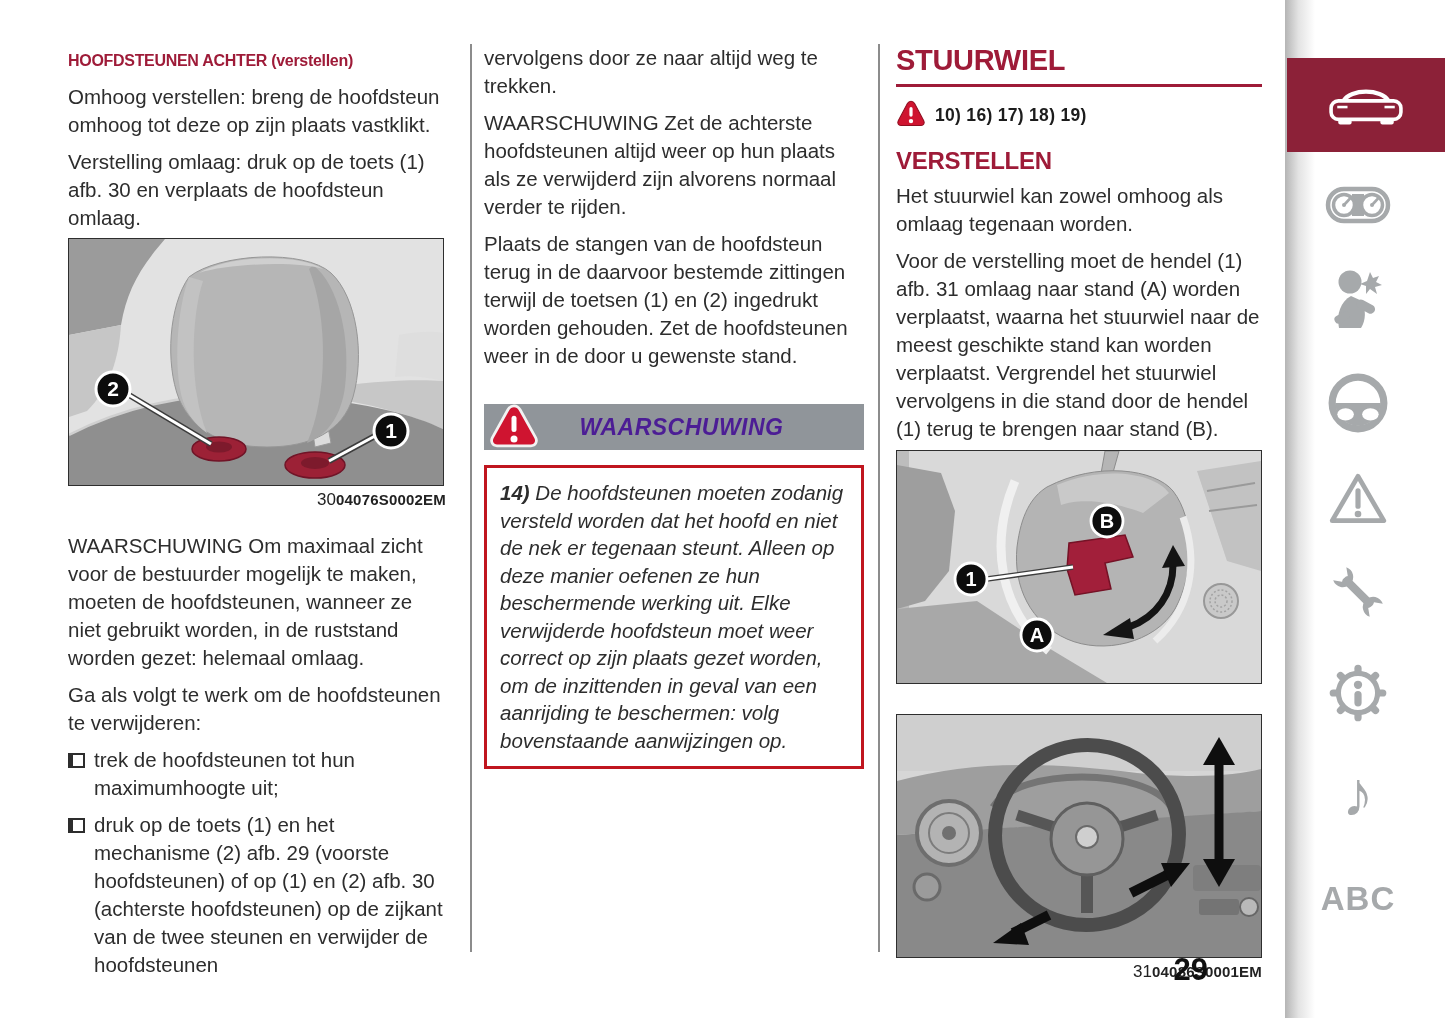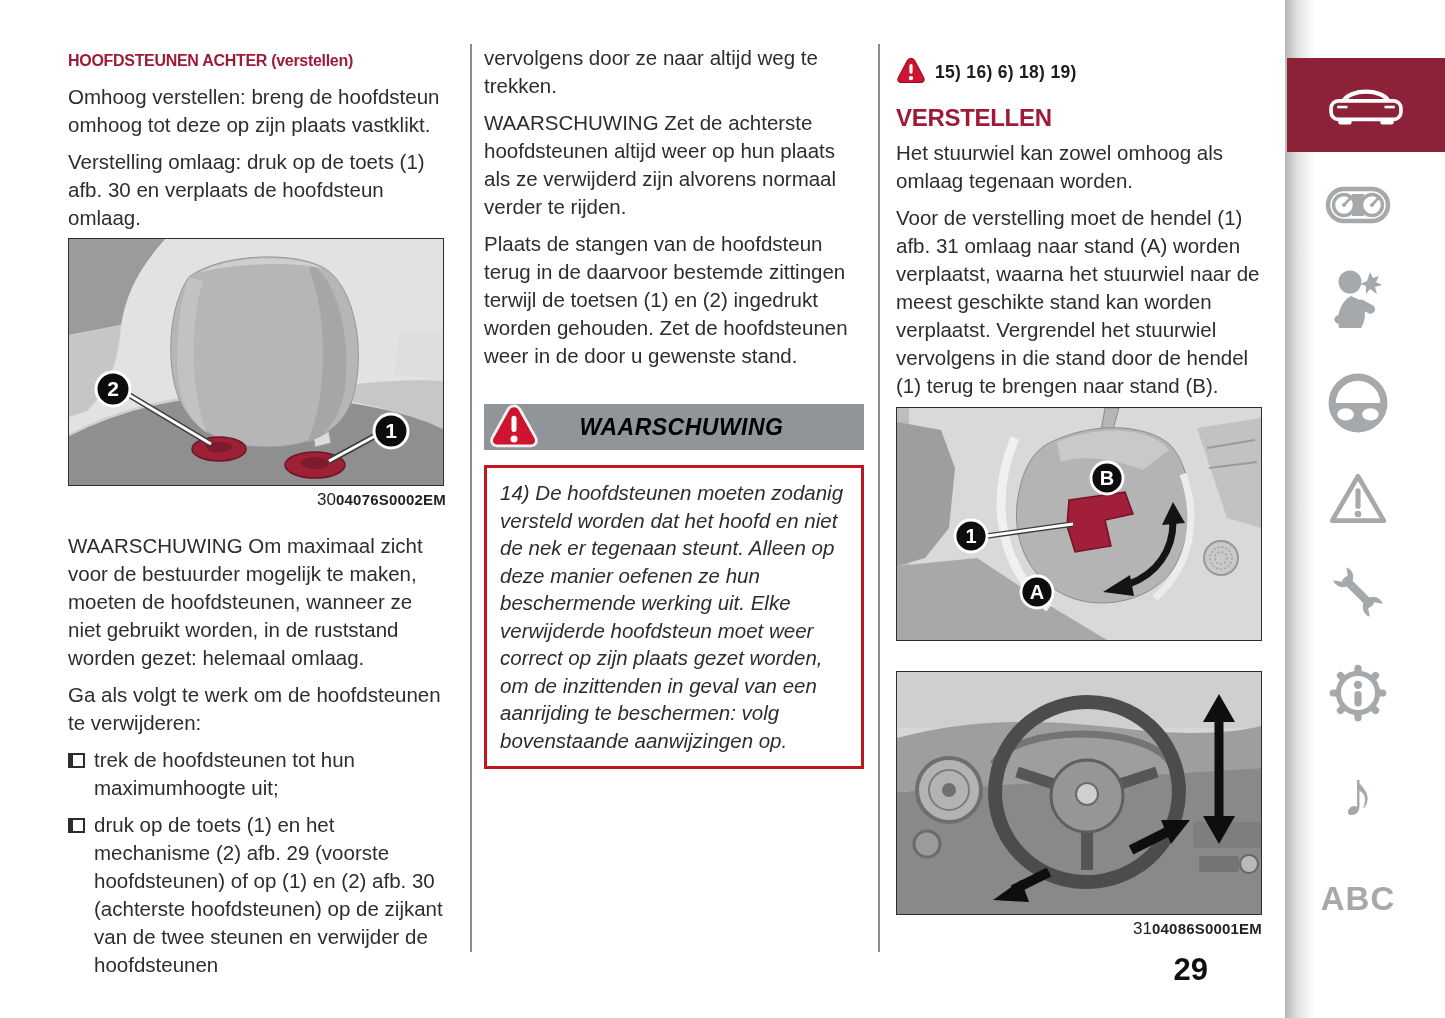--- a/index.html
+++ b/index.html
@@ -17,23 +17,23 @@
   figure.fig{margin:6px 0 4px 0;}
   .figimg{border:1.5px solid #2e2e2e;display:block;background:#e2e2e2;}
   figcaption{display:flex;justify-content:flex-end;align-items:baseline;margin-top:4px;}
   .fignum{font-size:17px;color:#222;}
   .figcode{font-size:15px;font-weight:bold;color:#222;letter-spacing:0.2px;}
   .bullet{display:flex;font-size:20.5px;line-height:28px;margin:0 0 9px 0;}
   .bullet .text{display:inline;}
   .sq{display:inline-block;width:10px;height:11px;border:2px solid #2d2d2d;border-left-width:5px;margin:7px 9px 0 0;flex:0 0 auto;}
   .warnbar{margin-top:34px;height:46px;background:#90959a;display:flex;align-items:center;position:relative;}
   .warnbar .tri{position:absolute;left:5px;top:-2px;}
-  .warnbar .wtitle{flex:1;text-align:center;color:#000000;font-weight:bold;font-style:italic;font-size:23px;letter-spacing:0.5px;margin-left:15px;}
+  .warnbar .wtitle{flex:1;text-align:center;color:#4c1d95;font-weight:bold;font-style:italic;font-size:23px;letter-spacing:0.5px;margin-left:15px;}
   .warnbox{margin-top:15px;border:3px solid #c0161f;padding:11px 13px 12px 13px;font-style:italic;font-size:20.5px;line-height:27.5px;color:#2d2d2d;}
-  .warnbox .ref{font-weight:normal;}
+  .warnbox .ref{font-weight:bold;}
   .refsrow{display:flex;align-items:center;gap:9px;margin:12px 0 16px 0;}
   .refs{font-weight:bold;font-size:17.5px;color:#1c1c1c;letter-spacing:0.3px;}
   .subhead{color:#9e1b38;font-size:24px;font-weight:bold;margin:0 0 7px 0;letter-spacing:-0.3px;}
   
   .edge{position:absolute;left:1285px;top:0;width:30px;height:1018px;
         background:linear-gradient(to right,#b5b5b5 0%,#e3e3e3 45%,rgba(255,255,255,0) 100%);}
   .tab{position:absolute;left:1287px;top:58px;width:158px;height:94px;background:#8c2138;
        display:flex;align-items:center;justify-content:center;}
   .sideicon{position:absolute;left:1322px;width:72px;display:flex;justify-content:center;}
   .noteglyph{font-size:64px;color:#a6a9ab;line-height:1;}
@@ -119,30 +119,31 @@
 
     <div class="warnbox">
       <span class="ref">14)</span>
       <span>De hoofdsteunen moeten zodanig versteld worden dat het hoofd en niet de nek er tegenaan steunt. Alleen op deze manier oefenen ze hun beschermende werking uit. Elke verwijderde hoofdsteun moet weer correct op zijn plaats gezet worden, om de inzittenden in geval van een aanrijding te beschermen: volg bovenstaande aanwijzingen op.</span>
     </div>
   </section>
 
   <div class="vdiv" style="left:878px"></div>
 
   <section class="col" id="col3">
+    <h1 class="title">STUURWIEL</h1>
 
     <div class="refsrow">
       <span>
         <svg width="30" height="28" viewBox="0 0 40 38">
           <path d="M20 3 C22.2 3 23.8 4.2 24.9 6.2 L37.3 29.5 C38.9 32.6 37.2 36 33.6 36 L6.4 36 C2.8 36 1.1 32.6 2.7 29.5 L15.1 6.2 C16.2 4.2 17.8 3 20 3 Z" fill="#cf1430" stroke="#8e0e20" stroke-width="1.4"></path>
           <rect x="17.8" y="11" width="4.4" height="13" rx="2.2" fill="#ffffff"></rect>
           <circle cx="20" cy="30" r="3" fill="#ffffff"></circle>
         </svg>
       </span>
-      <span class="refs">15) 16) 6) 18) 19)</span>
+      <span class="refs">10) 16) 17) 18) 19)</span>
     </div>
 
     <h2 class="subhead">VERSTELLEN</h2>
     <p class="body">Het stuurwiel kan zowel omhoog als omlaag tegenaan worden.</p>
     <p class="body" style="margin-bottom:7px">Voor de verstelling moet de hendel (1) afb. 31 omlaag naar stand (A) worden verplaatst, waarna het stuurwiel naar de meest geschikte stand kan worden verplaatst. Vergrendel het stuurwiel vervolgens in die stand door de hendel (1) terug te brengen naar stand (B).</p>
 
     <figure class="fig" style="margin-top:2px">
       <svg class="figimg" width="364" height="232" viewBox="0 0 364 232">
         <rect x="0" y="0" width="364" height="232" fill="#d9d9d9"></rect>
         <rect x="0" y="0" width="12" height="232" fill="#bdbdbd"></rect>

